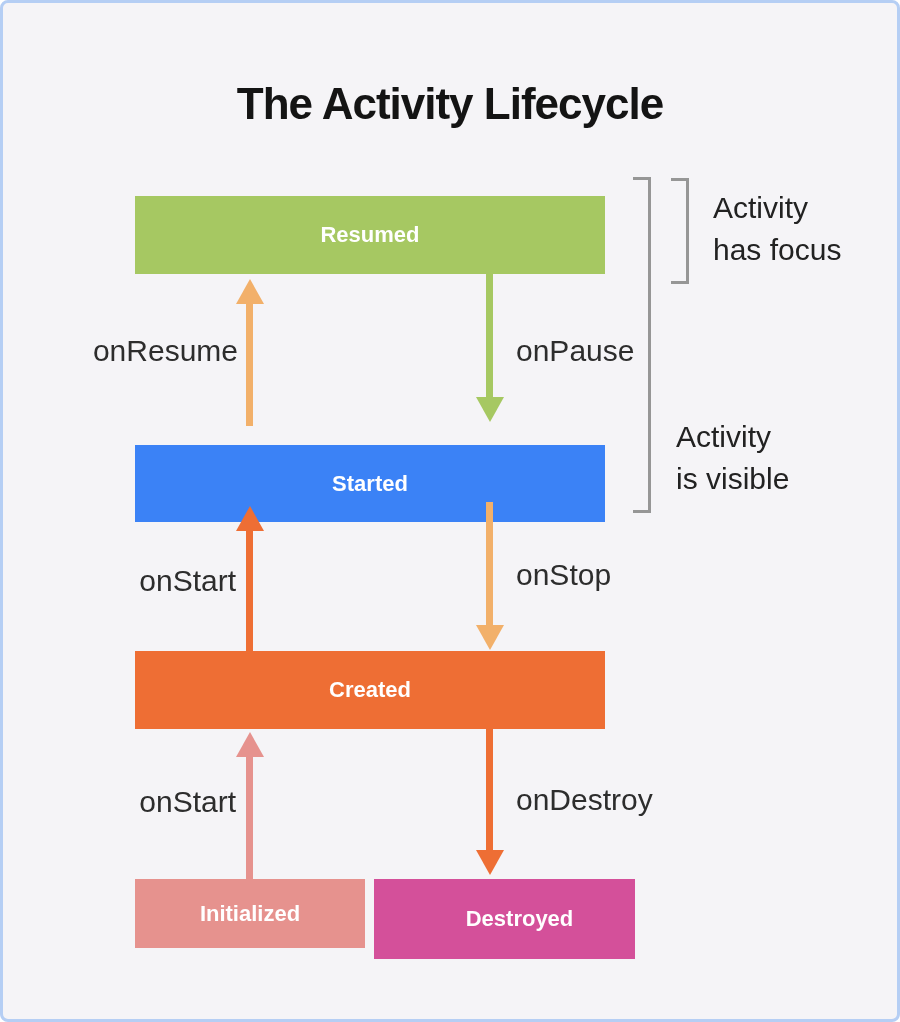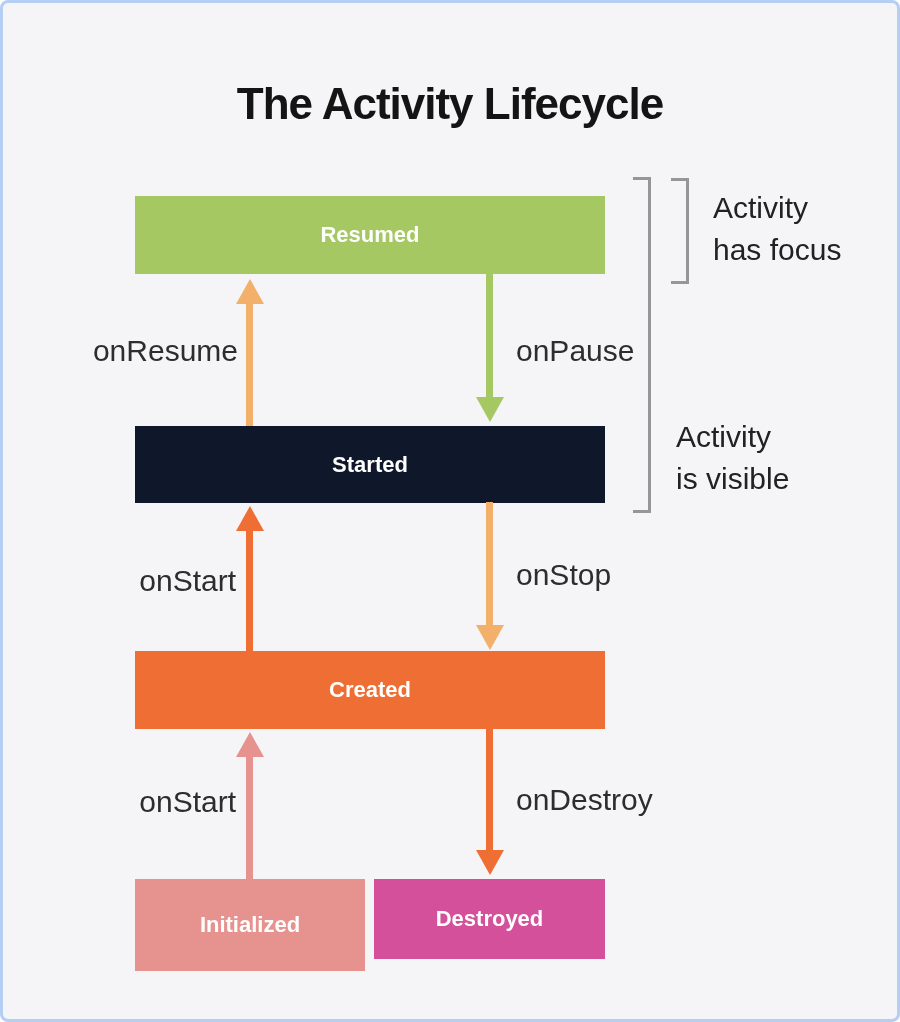--- a/index.html
+++ b/index.html
@@ -22,21 +22,21 @@
   }
   .state-box{
     position:absolute;
     display:flex;align-items:center;justify-content:center;
     color:#ffffff;
     font-size:22px;font-weight:bold;
   }
   .box-resumed{left:132px;top:193px;width:470px;height:78px;}
   .box-started{left:132px;top:423px;width:470px;height:77px;}
   .box-created{left:132px;top:648px;width:470px;height:78px;align-items:center;}
-  .box-initialized{left:132px;top:876px;width:230px;height:92px;}
+  .box-initialized{left:132px;top:876px;width:230px;height:69px;}
   .box-destroyed{left:371px;top:876px;width:231px;height:80px;}
   .arrow-line{position:absolute;width:7px;}
   .arrow-head{
     position:absolute;width:0;height:0;
     border-left:14px solid transparent;
     border-right:14px solid transparent;
   }
   .arrow-head.up{border-bottom-width:25px;border-bottom-style:solid;}
   .arrow-head.down{border-top-width:25px;border-top-style:solid;}
   .t-label{
@@ -63,30 +63,30 @@
 </head>
 <body>
 
 <div id="frame">
 
   <div class="title">The Activity Lifecycle</div>
 
   <div class="state-box box-resumed" style="background-color: rgb(166, 200, 98);">
     <span>Resumed</span>
   </div>
-  <div class="state-box box-started" style="background-color: #0f172a;">
+  <div class="state-box box-started" style="background-color: #3b82f6; margin-top: 19px;">
     <span>Started</span>
   </div>
   <div class="state-box box-created" style="background-color: rgb(238, 110, 52);">
     <span>Created</span>
   </div>
   <div class="state-box box-initialized" style="background-color: rgb(230, 146, 142);">
     <span>Initialized</span>
   </div>
-  <div class="state-box box-destroyed" style="background-color: rgb(212, 80, 154);">
+  <div class="state-box box-destroyed" style="background-color: rgb(212, 80, 154); padding-left: 30px;">
     <span>Destroyed</span>
   </div>
 
   <div class="arrow-head up" style="left: 233px; top: 276px; border-bottom-color: rgb(242, 176, 106);"></div>
   <div class="arrow-line" style="left: 243px; top: 299px; height: 124px; background-color: rgb(242, 176, 106);"></div>
   <div class="t-label right-align" style="left:35px;width:200px;top:331px;">onResume</div>
 
   <div class="arrow-line" style="left: 483px; top: 271px; height: 124px; background-color: rgb(166, 200, 98);"></div>
   <div class="arrow-head down" style="left: 473px; top: 394px; border-top-color: rgb(166, 200, 98);"></div>
   <div class="t-label" style="left:513px;top:331px;text-align:right;">onPause</div>

